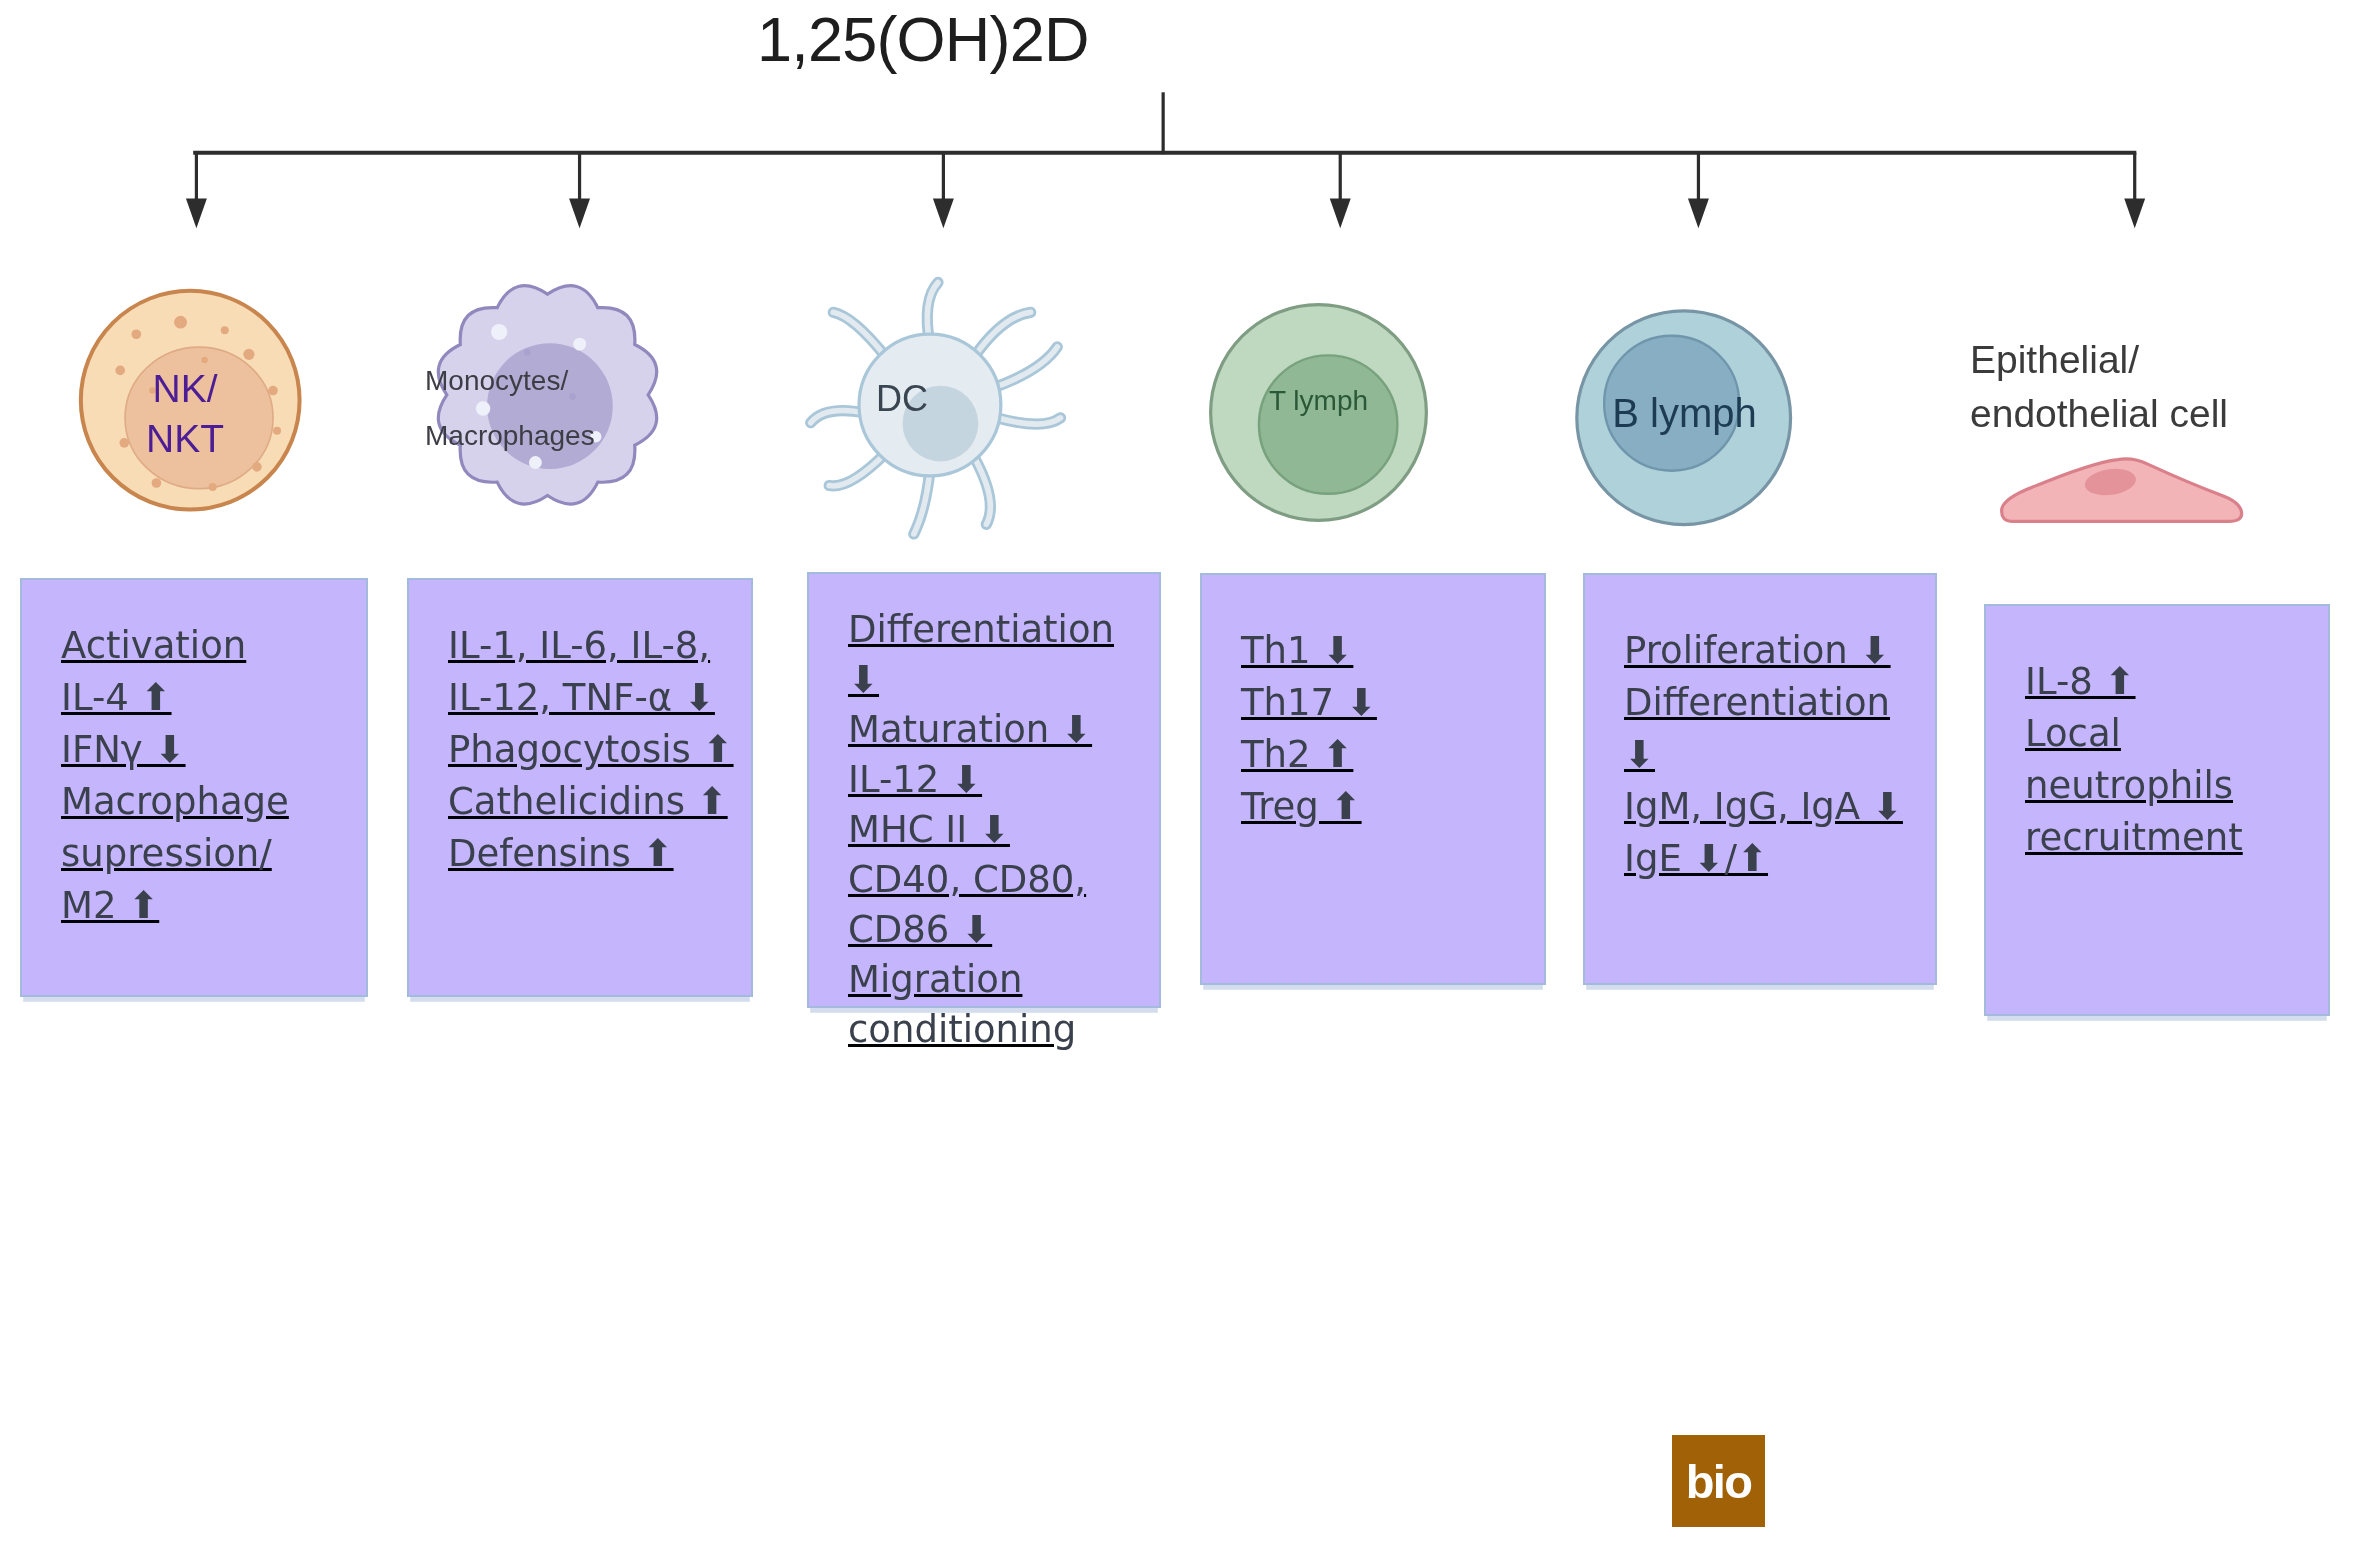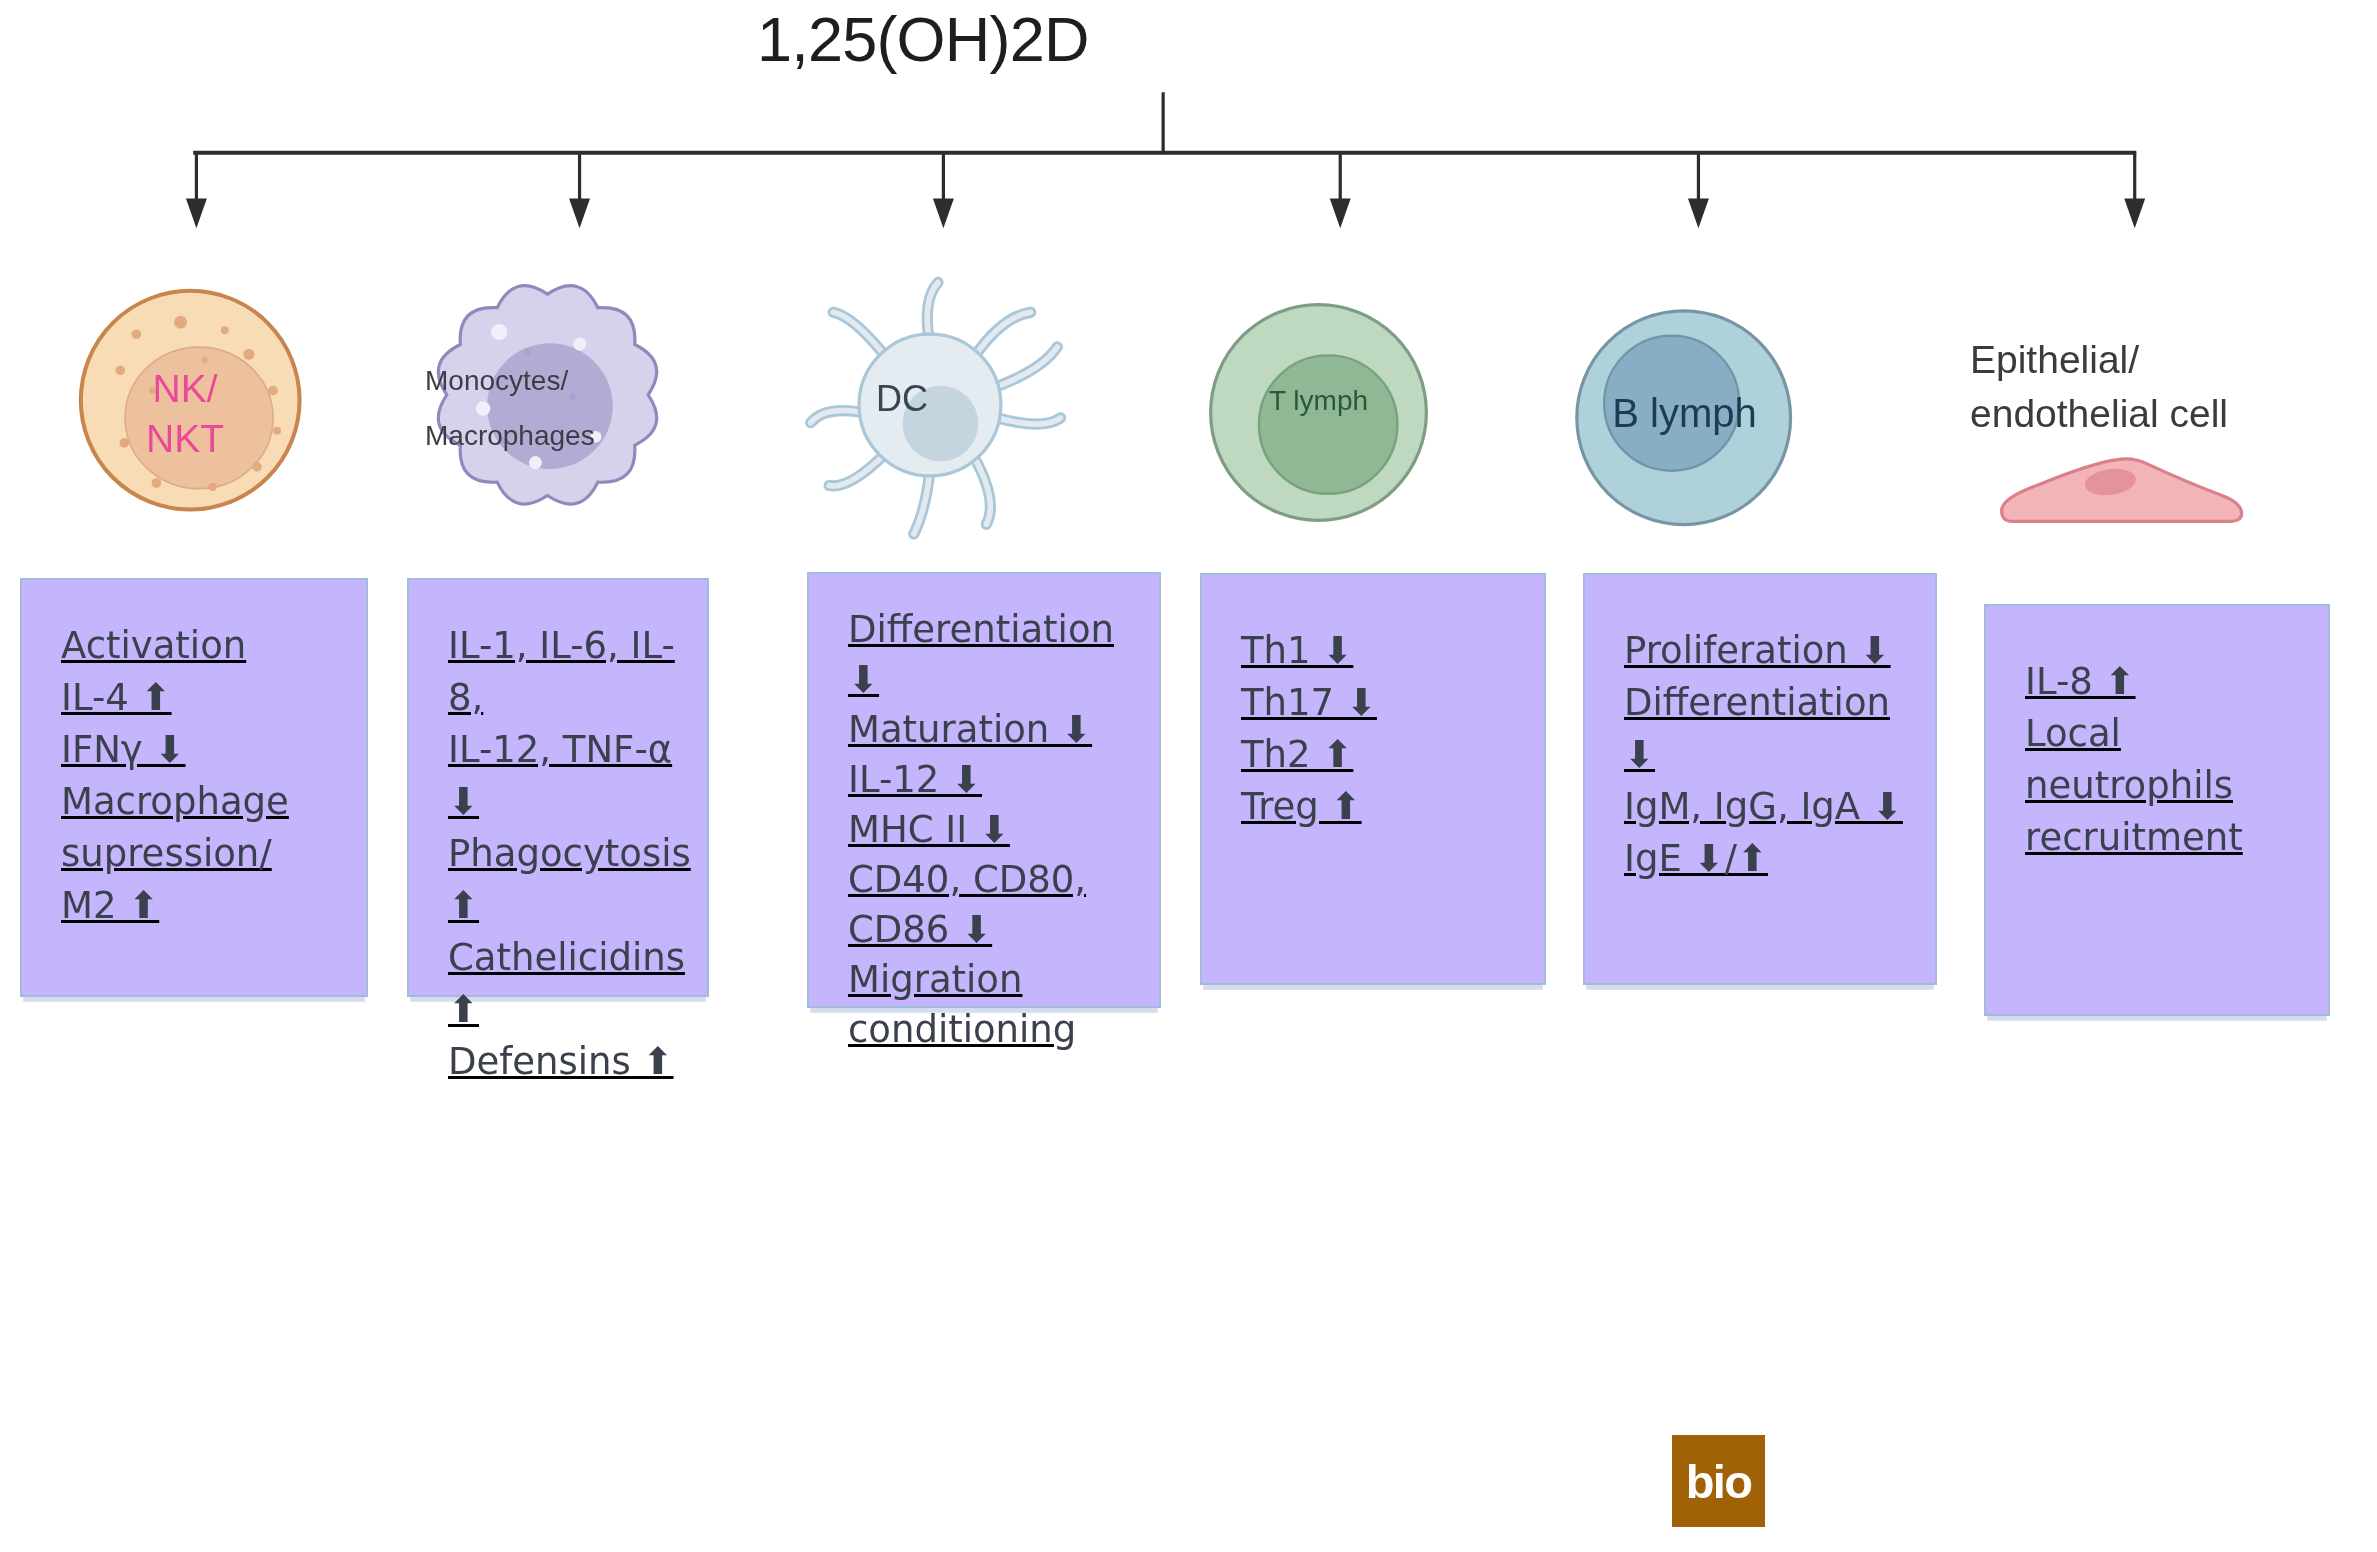--- a/index.html
+++ b/index.html
@@ -15,34 +15,34 @@
   .cell-svg{position:absolute;}
   .nk-svg{left:76px;top:286px;}
   .mono-svg{left:413px;top:266px;}
   .dc-svg{left:801px;top:268px;}
   .t-svg{left:1205px;top:299px;}
   .b-svg{left:1572px;top:304px;}
   .epi-svg{left:1997px;top:449px;}
 
   
   .cell-label{position:absolute;white-space:pre-line;font-weight:500;}
-  .lbl-nk{left:64px;top:364px;width:242px;text-align:center;font-size:39px;line-height:50px;color:#ec4899;}
+  .lbl-nk{left:64px;top:364px;width:242px;text-align:center;font-size:39px;line-height:50px;color:#4c1d95;}
   .lbl-mono{left:425px;top:353px;width:338px;text-align:left;font-size:28px;line-height:55px;color:#3d3d45;}
   .lbl-dc{left:876px;top:378px;width:113px;text-align:left;font-size:36px;color:#394550;}
   .lbl-t{left:1206px;top:385px;width:225px;text-align:center;font-size:28px;color:#2b5838;}
   .lbl-b{left:1572px;top:391px;width:225px;text-align:center;font-size:40px;color:#1d3b53;}
   .lbl-epi{left:1970px;top:333px;width:378px;text-align:left;font-size:39px;line-height:54px;color:#3b3b3b;font-weight:400;}
 
   
   .box{position:absolute;background:#c4b5fd;border:2.4px solid #a2bbdc;box-sizing:border-box;
        box-shadow:0 8px 0 -3.2px #d4ddee;text-decoration:underline;}
   .box-text{font-family:"DejaVu Sans",sans-serif;font-size:37px;line-height:52px;
             color:#3a404c;white-space:pre-line;padding:40px 14.5px 0 39px;}
   .box-1{left:20px;top:578px;width:348px;height:419px;}
-  .box-2{left:407px;top:578px;width:302px;height:419px;}
+  .box-2{left:407px;top:578px;width:346px;height:419px;}
   .box-3{left:807px;top:572px;width:354px;height:436px;}
   .box-3 .box-text{line-height:50px;padding-top:31px;}
   .box-4{left:1200px;top:573px;width:346px;height:412px;}
   .box-5{left:1583px;top:573px;width:354px;height:412px;}
   .box-6{left:1984px;top:604px;width:346px;height:412px;}
   .box-4 .box-text,.box-5 .box-text,.box-6 .box-text{padding-top:50px;}
 
   
   .credit{position:absolute;left:1660px;top:1435px;width:707px;height:92px;display:flex;}
   .credit-main{flex:1;background:#6a6a6a;color:#ffffff;display:flex;align-items:center;

